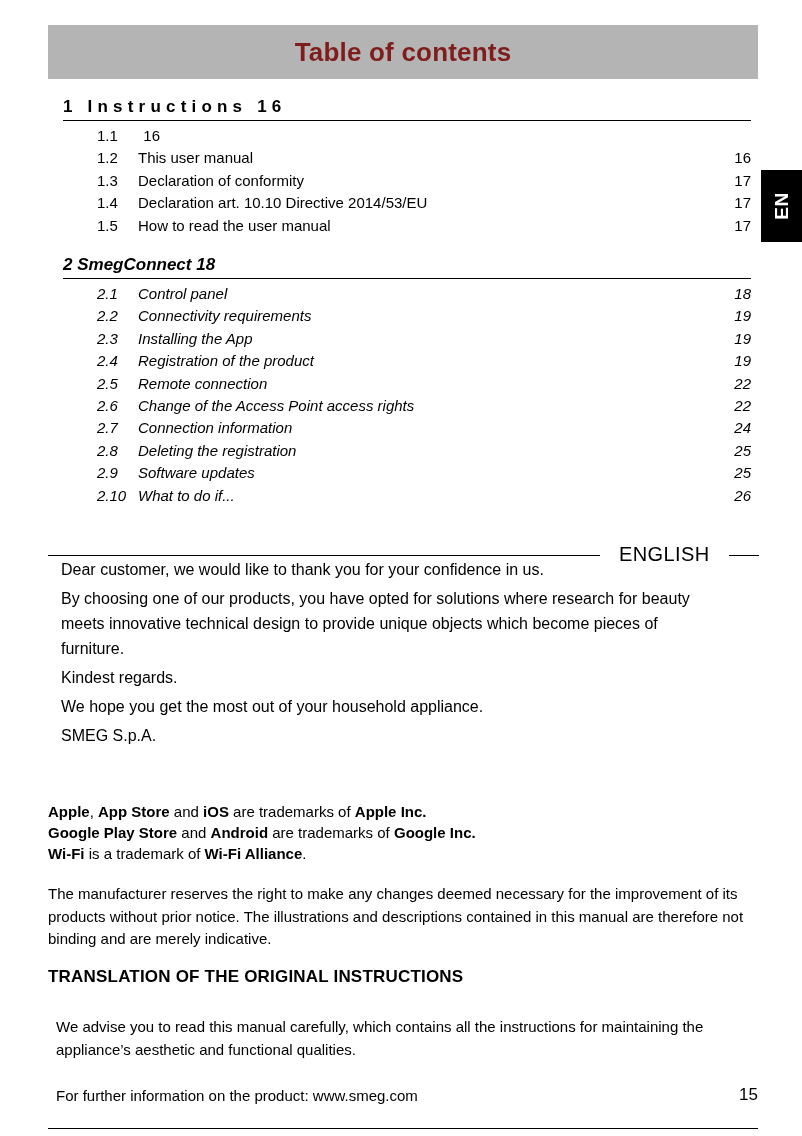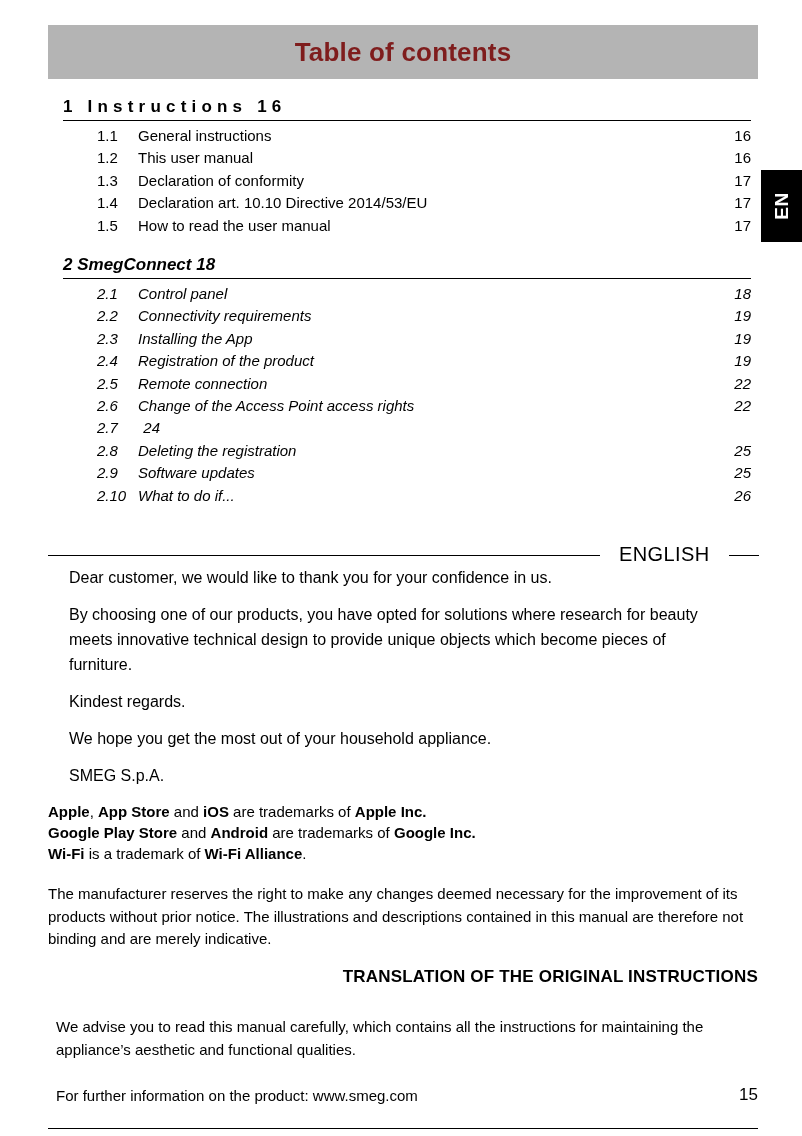--- a/index.html
+++ b/index.html
@@ -133,21 +133,21 @@
 
   
   .welcome {
     position: absolute;
     left: 57px;
     top: 553px;
     width: 700px;
     font-size: 16px;
     line-height: 25px;
   }
-  .welcome p { margin: 12px; }
+  .welcome p { margin: 4px; }
   .welcome .wrap { max-width: 652px; }
 
   
   .trademarks {
     position: absolute;
     left: 48px;
     top: 801px;
     width: 710px;
     font-size: 15px;
     line-height: 21px;
@@ -165,21 +165,21 @@
     line-height: 22.5px;
   }
   .disclaimer p { margin: 0; }
 
   
   .translation-heading {
     position: absolute;
     left: 48px;
     top: 967px;
     width: 710px;
-    text-align: right;
+    text-align: left;
     font-size: 17px;
     font-weight: bold;
     letter-spacing: 0.2px;
   }
 
   
   .advisory {
     position: absolute;
     left: 48px;
     top: 1008px;
@@ -220,21 +220,20 @@
     <span>EN</span>
   </div>
 
   <div class="toc">
 
     <div class="toc-section">
       <div class="toc-heading spaced">1 Instructions 16</div>
       <div class="toc-rows">
         <div class="toc-row">
           <span class="toc-num">1.1</span>
-          <span class="toc-label">General instructions</span>
           <span class="toc-page">16</span>
         </div>
         <div class="toc-row">
           <span class="toc-num">1.2</span>
           <span class="toc-label">This user manual</span>
           <span class="toc-page">16</span>
         </div>
         <div class="toc-row">
           <span class="toc-num">1.3</span>
           <span class="toc-label">Declaration of conformity</span>
@@ -281,20 +280,21 @@
           <span class="toc-label">Remote connection</span>
           <span class="toc-page">22</span>
         </div>
         <div class="toc-row">
           <span class="toc-num">2.6</span>
           <span class="toc-label">Change of the Access Point access rights</span>
           <span class="toc-page">22</span>
         </div>
         <div class="toc-row">
           <span class="toc-num">2.7</span>
+          <span class="toc-label">Connection information</span>
           <span class="toc-page">24</span>
         </div>
         <div class="toc-row">
           <span class="toc-num">2.8</span>
           <span class="toc-label">Deleting the registration</span>
           <span class="toc-page">25</span>
         </div>
         <div class="toc-row">
           <span class="toc-num">2.9</span>
           <span class="toc-label">Software updates</span>

